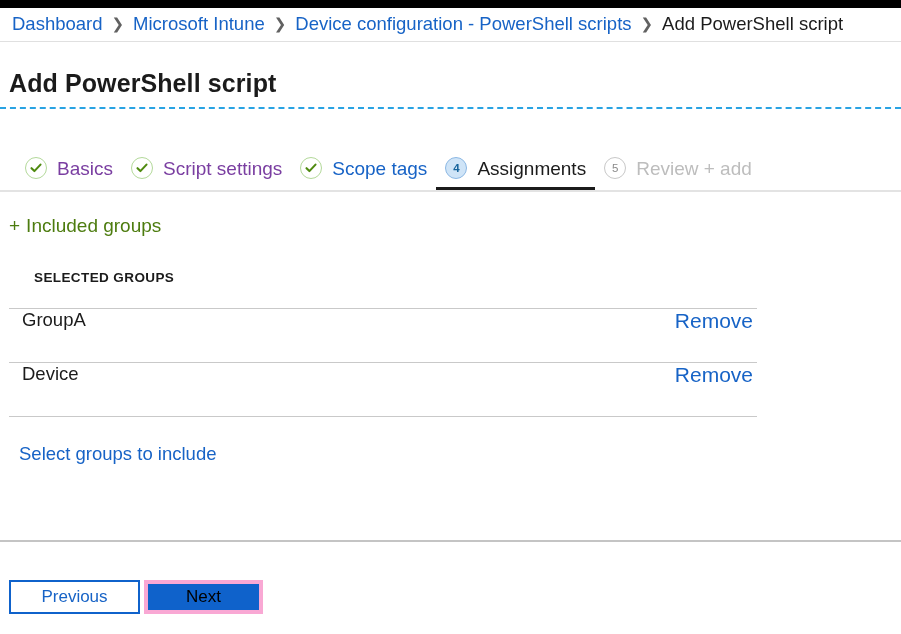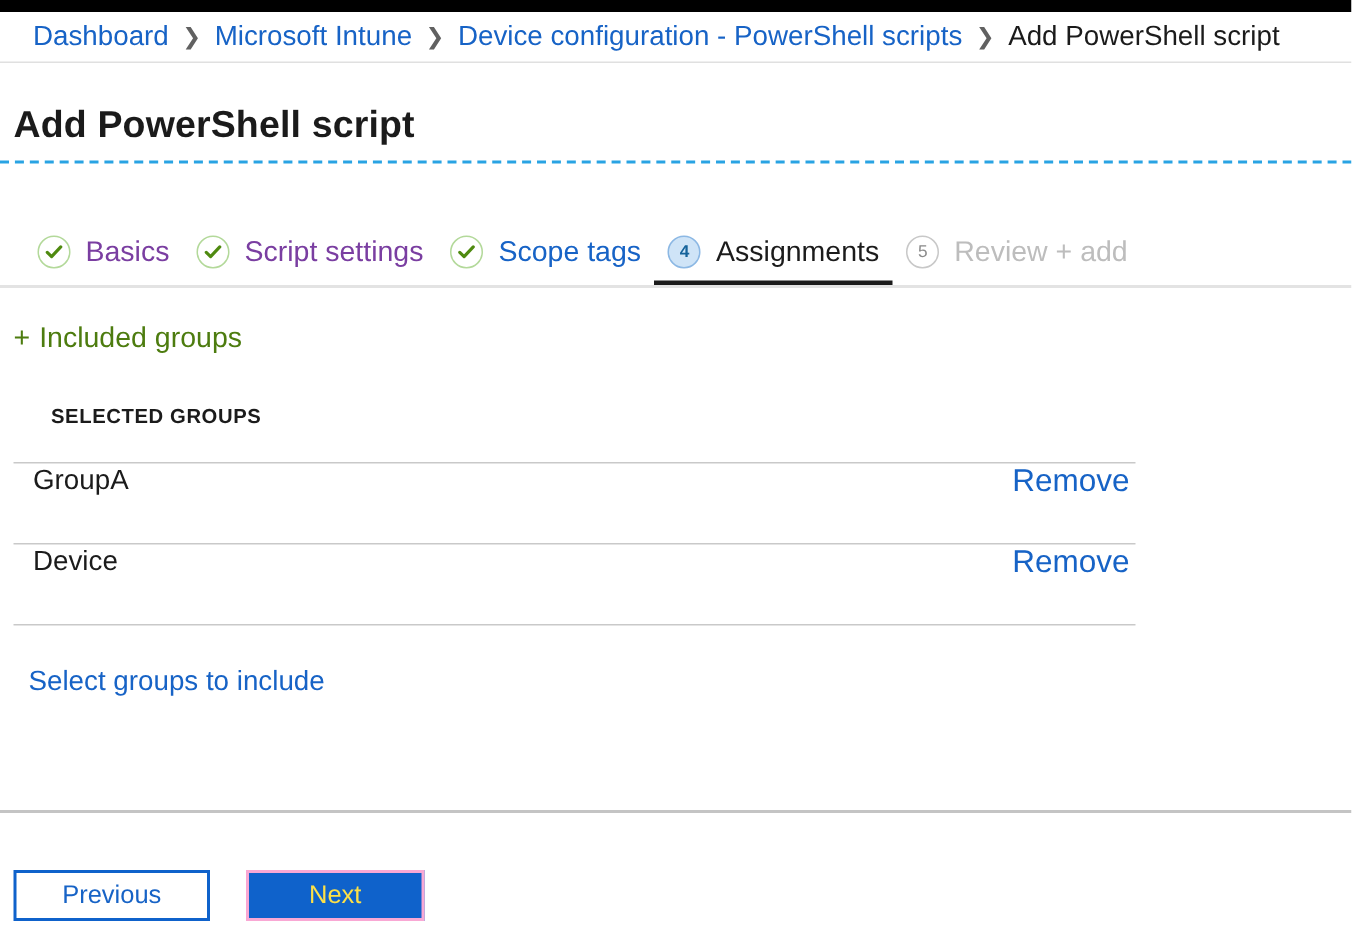--- a/index.html
+++ b/index.html
@@ -21,21 +21,21 @@
     position: absolute;
     left: 0; top: 0;
     width: 901px;
     height: 8px;
     background: #000000;
   }
 
   
   .breadcrumb {
     position: absolute;
-    left: 18px; top: 8px;
+    left: 8px; top: 8px;
     width: 787px;
     height: 32px;
     display: flex;
     align-items: center;
     padding-left: 4px;
     box-sizing: border-box;
     font-size: 18.5px;
     white-space: nowrap;
   }
   .crumb-link {
@@ -211,43 +211,43 @@
     position: absolute;
     left: 0; top: 540px;
     width: 901px;
     height: 2px;
     background: #c4c4c4;
   }
   .footer-buttons {
     position: absolute;
     left: 9px; top: 580px;
     display: flex;
-    gap: 24px;
+    gap: 4px;
   }
   .btn {
     height: 34px;
     min-width: 131px;
     box-sizing: border-box;
     display: flex;
     align-items: center;
     justify-content: center;
     font-size: 17px;
     font-family: "Liberation Sans", sans-serif;
     cursor: pointer;
     padding: 0 14px;
   }
   .btn-secondary {
     background: #ffffff;
     border: 2px solid #0f62cb;
     color: #1763c6;
   }
   .btn-primary {
     background: #0f62cb;
-    border: 2px solid #f9a8d4;
-    color: #fde047;
+    border: 4px solid #f9a8d4;
+    color: #000000;
     min-width: 119px;
   }
 </style>
 </head>
 <body>
 
 <div class="top-strip"></div>
 
 <nav class="breadcrumb">
   <a class="crumb-link">Dashboard</a>

